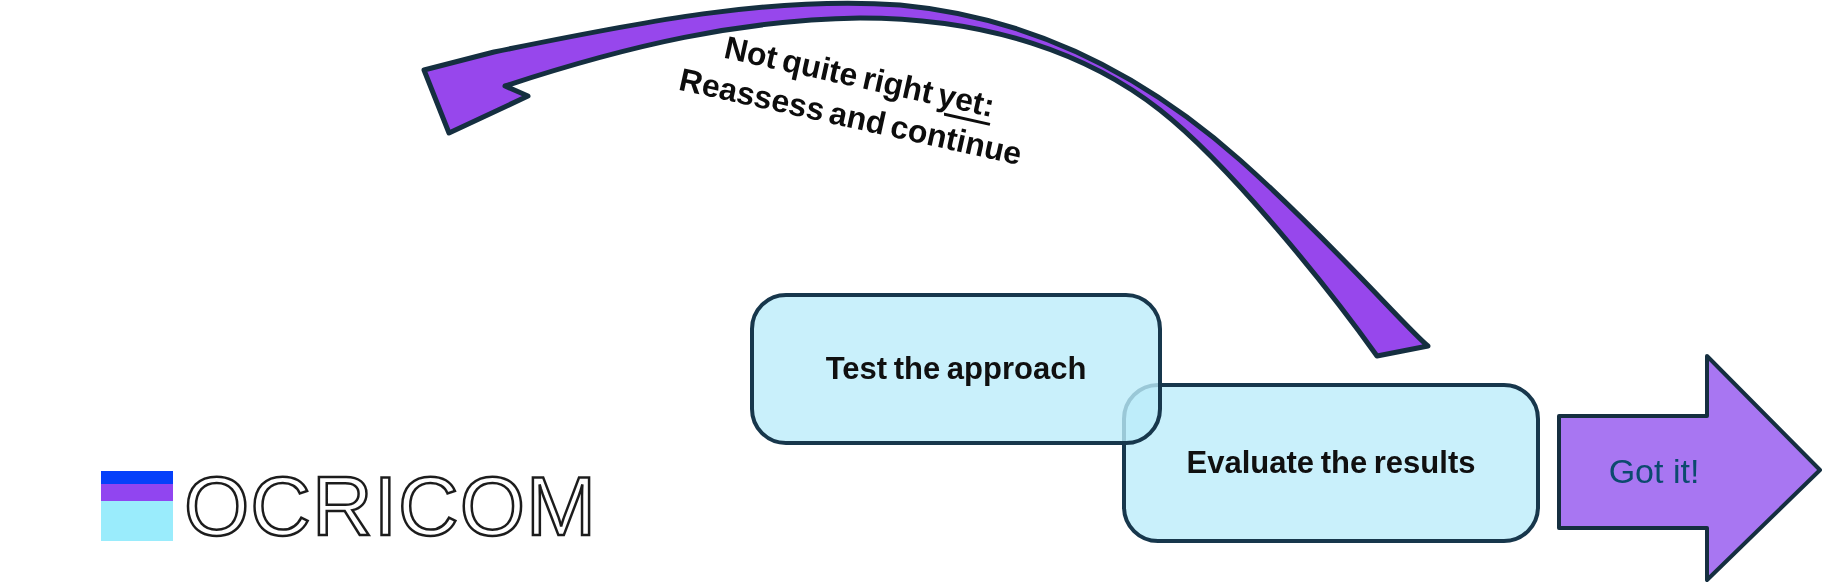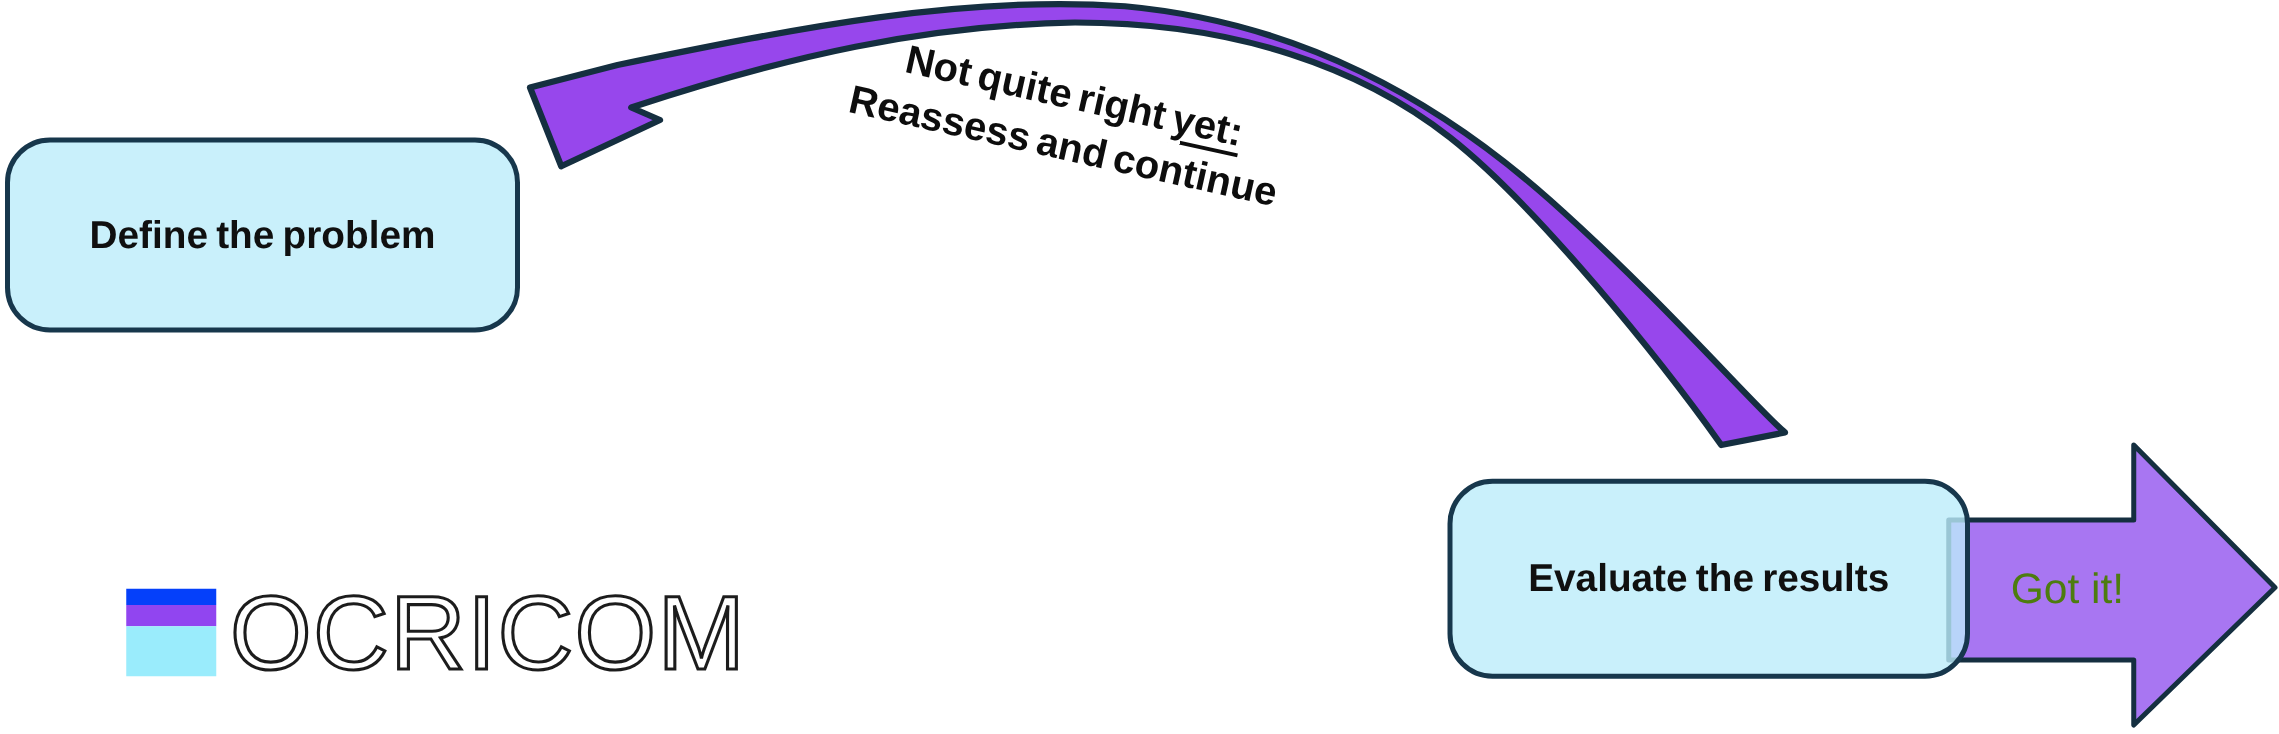--- a/index.html
+++ b/index.html
@@ -12,37 +12,37 @@
     background:rgba(188,236,250,0.80);
     border:4px solid #17374c;
     border-radius:36px;
     display:flex; align-items:center; justify-content:center;
     font-weight:bold; font-size:31px; color:#101010;
     word-spacing:-2px; text-align:center;
   }
   .step-1 { left:4px;    top:110px; width:412px; height:156px; z-index:14; }
   .step-2 { left:377px;  top:203px; width:413px; height:155px; z-index:13; }
   .step-3 { left:750px;  top:293px; width:412px; height:152px; z-index:12; }
-  .step-4 { left:1122px; top:383px; width:418px; height:160px; z-index:11;margin-left:36px; }
+  .step-4 { left:1122px; top:383px; width:418px; height:160px; z-index:11; }
 
   svg.arrows { position:absolute; left:0; top:0; z-index:5; }
 
   
   .loop-label {
     position:absolute; left:620px; top:56px; width:470px;
     transform:rotate(12.5deg);
     text-align:center; font-weight:bold; font-size:32px; line-height:1.28;
     color:#0d0d0d; word-spacing:-3px; z-index:6;
   }
   .loop-label .u { text-decoration:underline; text-decoration-thickness:3px; text-underline-offset:6px; }
 
   
   .gotit-label {
     position:absolute; left:1559px; top:452px; width:190px;
-    text-align:center; font-size:34px; color:#4d7c0f; z-index:6;
+    text-align:center; font-size:34px; color:#0c4a6e; z-index:6;
   }
 
   
   .logo { position:absolute; left:88px; top:464px; display:flex; align-items:center; gap:11px; z-index:4;padding-left:13px; }
   .logo-mark { width:72px; height:70px; display:flex; flex-direction:column; }
   .logo-mark .s1 { height:13px; background:#0540fa; }
   .logo-mark .s2 { height:17px; background:#9145f0; }
   .logo-mark .s3 { flex:1;      background:#9aecfc; }
   .logo-text {
     font-size:84px; line-height:1; letter-spacing:1px;
@@ -65,22 +65,22 @@
              L 528 96
              L 505 86
              C 630 45, 740 20, 860 18
              C 990 18, 1090 55, 1160 110
              C 1230 165, 1330 290, 1377 356
              Z" fill="#9747ec" stroke="#152f40" stroke-width="5" stroke-linejoin="round"></path>
 
     <polygon points="1559,416 1707,416 1707,356 1820,470 1707,580 1707,528 1559,528" fill="#a876f2" stroke="#152f40" stroke-width="4" stroke-linejoin="round"></polygon>
   </svg>
 
-  <div class="step-box step-1">
-    <span>Define the problem</span>
+  <div class="step-box step-3">
+    <span>Test the approach</span>
   </div>
   <div class="step-box step-4">
     <span>Evaluate the results</span>
   </div>
 
   <div class="loop-label">
     <div><span>Not quite right</span> <span class="u">yet:</span></div>
     <div>Reassess and continue</div>
   </div>
 

